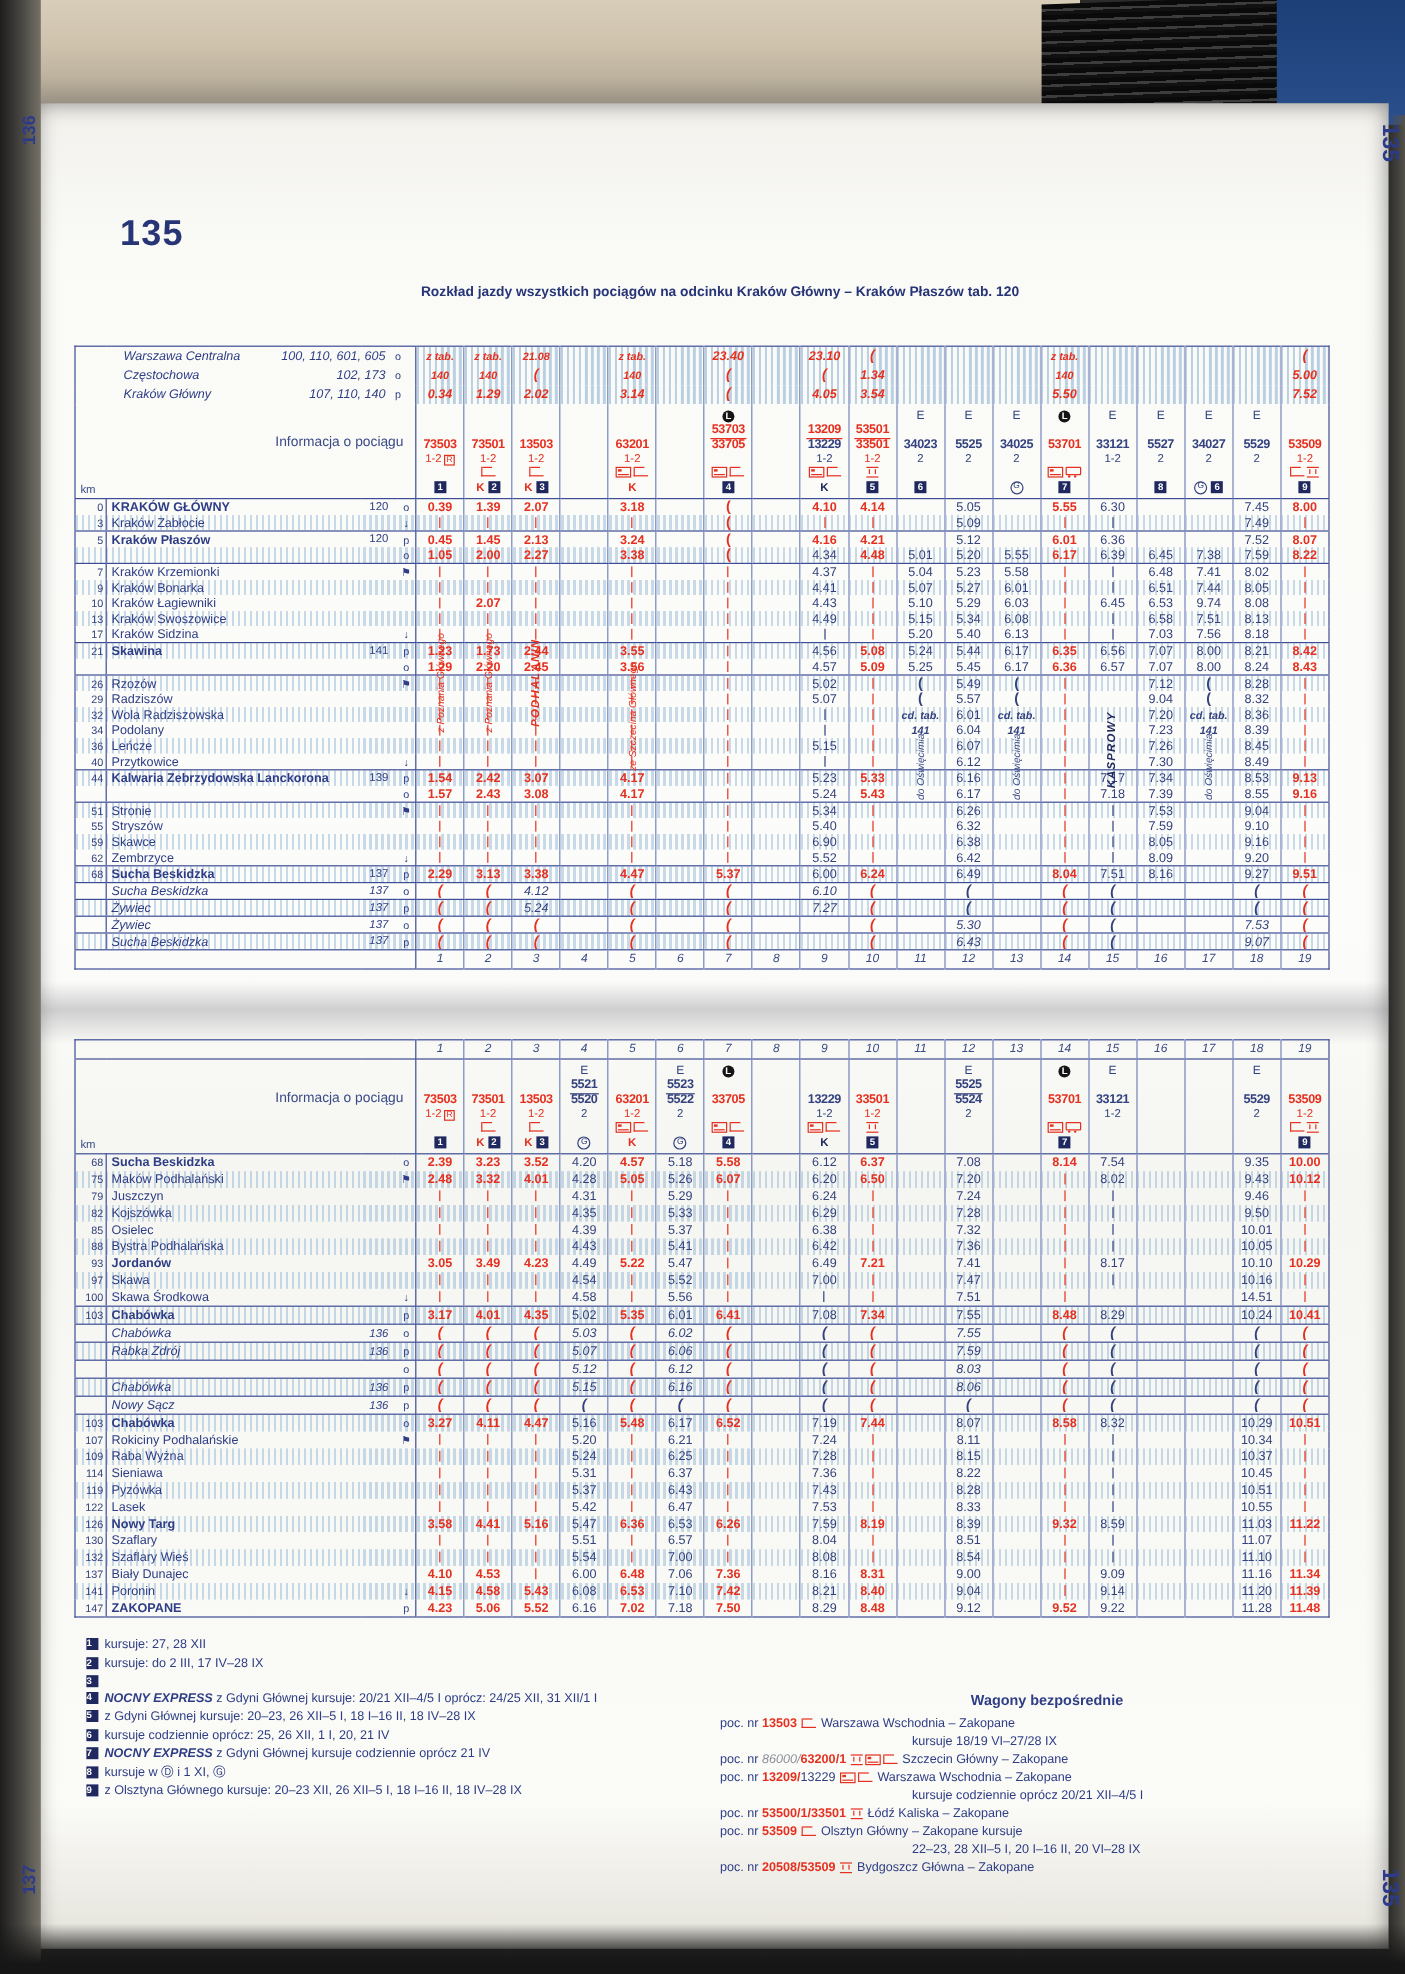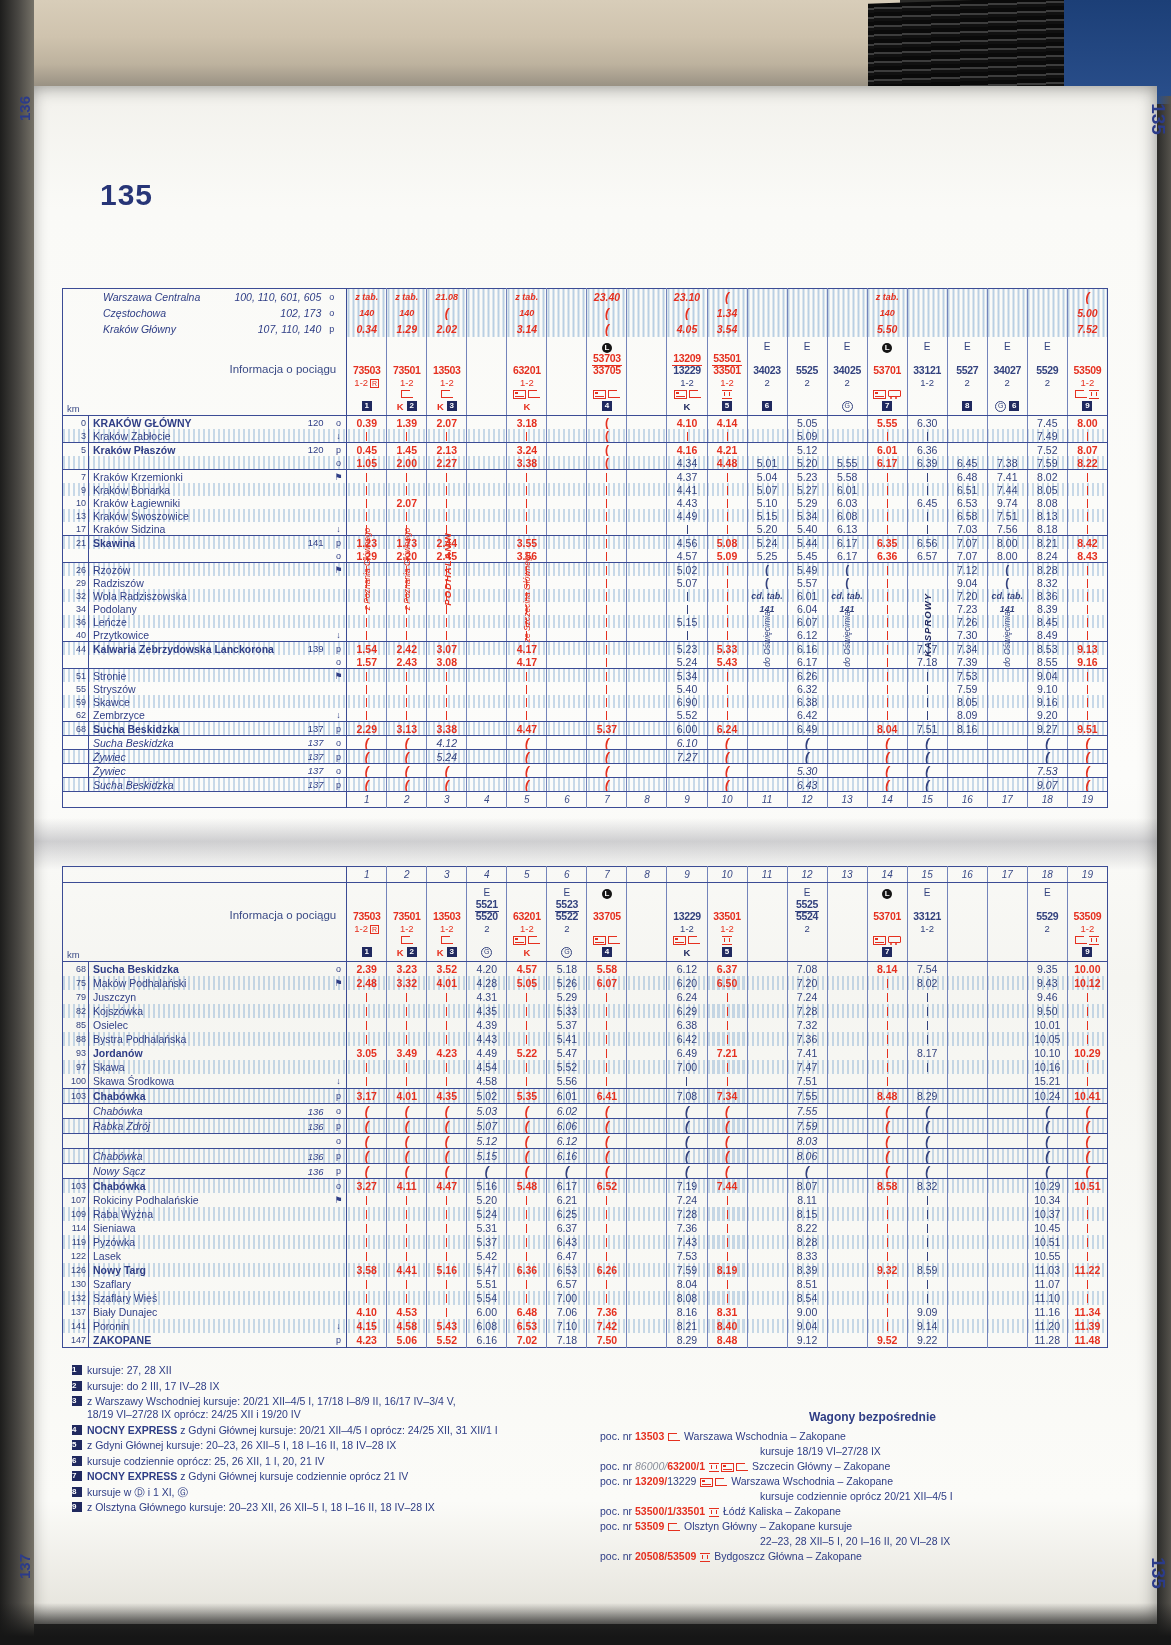--- a/index.html
+++ b/index.html
@@ -87,21 +87,21 @@
   .ic-tt{width:10px;height:7px;border-top:1px solid #e5301f;border-bottom:1px solid #e5301f;}
   .ic-tt::before{content:"";position:absolute;left:2px;top:1px;width:1px;height:4px;background:#e5301f;}
   .ic-tt::after{content:"";position:absolute;right:2px;top:1px;width:1px;height:4px;background:#e5301f;}
   .ic-car{width:11px;height:5px;border:1px solid #e5301f;border-radius:1px;margin-bottom:2px;}
   .ic-car::after{content:"";position:absolute;left:1px;bottom:-3px;width:2px;height:2px;border-radius:50%;background:#e5301f;box-shadow:5px 0 0 #e5301f;}
   
   .fnotes{position:absolute;left:72px;top:1364px;width:530px;}
   .fnote{display:flex;gap:5px;font-size:10.5px;color:#2e3d85;margin-bottom:2.5px;align-items:flex-start;}
   .fnote .badge{flex:0 0 auto;margin-top:1px;}
   .fnote .ftext{white-space:pre-line;line-height:13px;}
-  .fnote .fbold{font-weight:bold;}
+  .fnote .fbold{font-weight:bold;font-style:italic;}
   .thru{position:absolute;left:600px;top:1366px;width:545px;color:#2e3d85;margin-top:44px;}
   .thru-title{text-align:center;font-weight:bold;font-size:12px;margin-bottom:6px;}
   .thru-line{font-size:10.5px;line-height:13px;margin-bottom:2px;}
   .thru-line .gray{color:#8a8f9b;font-style:italic;}
   .thru-line .red{color:#e5301f;font-weight:bold;}
   .thru-line .plain{color:#33427e;}
   .thru-cont{font-size:10.5px;line-height:13px;margin:0 0 2px 160px;}
 </style>
 </head>
 <body>
@@ -115,20 +115,21 @@
   <div class="left-edge"></div>
   <div class="right-edge"></div>
   <div class="bottom-edge"></div>
 
   <div class="pageno rot-l" style="left:12px;top:100px;font-size:15px;">136</div>
   <div class="pageno rot-r" style="left:1142px;top:108px;font-size:19px;">135</div>
   <div class="pageno rot-l" style="left:12px;top:1558px;font-size:15px;">137</div>
   <div class="pageno rot-r" style="left:1142px;top:1562px;font-size:19px;">135</div>
 
   <div class="tabno">135</div>
+  <div class="subtitle">Rozkład jazdy wszystkich pociągów na odcinku Kraków Główny –  Kraków Płaszów tab. 120</div>
 
   <div class="ttwrap" id="ttw-top" style="position: absolute;">
       <table class="tt">
         <colgroup>
           <col style="width: 26px;">
           <col style="width: 212px;">
           <col style="width: 30px;">
           <col style="width: 16px;">
           <col style="width: 40px;">
           <col style="width: 40px;">
@@ -1608,21 +1609,21 @@
             <td></td>
             <td><span class="c-b"><span class="vbar" style="background: currentcolor;"></span></span></td>
             <td><span class="c-r"><span class="vbar" style="background: currentcolor;"></span></span></td>
             <td></td>
             <td><span class="c-b">7.51</span></td>
             <td></td>
             <td><span class="c-r"><span class="vbar" style="background: currentcolor;"></span></span></td>
             <td></td>
             <td></td>
             <td></td>
-            <td><span class="c-b">15.21</span></td>
+            <td><span class="c-b">14.51</span></td>
             <td><span class="c-r"><span class="vbar" style="background: currentcolor;"></span></span></td>
           </tr>
           <tr class="striped sep">
             <td class="km">103</td>
             <td class="name b">Chabówka</td>
             <td class="tab"></td>
             <td class="dir">p</td>
             <td><span class="c-r">3.17</span></td>
             <td><span class="c-r">4.01</span></td>
             <td><span class="c-r">4.35</span></td>
@@ -2076,22 +2077,20 @@
       <div class="fnote">
         <span class="badge">1</span>
         <span class="ftext">kursuje: 27, 28 XII</span>
       </div>
       <div class="fnote">
         <span class="badge">2</span>
         <span class="ftext">kursuje: do 2 III, 17 IV–28 IX</span>
       </div>
       <div class="fnote">
         <span class="badge">3</span>
-        <span class="ftext">z Warszawy Wschodniej kursuje: 20/21 XII–4/5 I, 17/18 I–8/9 II, 16/17 IV–3/4 V,
-18/19 VI–27/28 IX oprócz: 24/25 XII i 19/20 IV</span>
       </div>
       <div class="fnote">
         <span class="badge">4</span>
         <span class="ftext"><span class="fbold">NOCNY EXPRESS</span> z Gdyni Głównej kursuje: 20/21 XII–4/5 I oprócz: 24/25 XII, 31 XII/1 I</span>
       </div>
       <div class="fnote">
         <span class="badge">5</span>
         <span class="ftext">z Gdyni Głównej kursuje: 20–23, 26 XII–5 I, 18 I–16 II, 18 IV–28 IX</span>
       </div>
       <div class="fnote">

